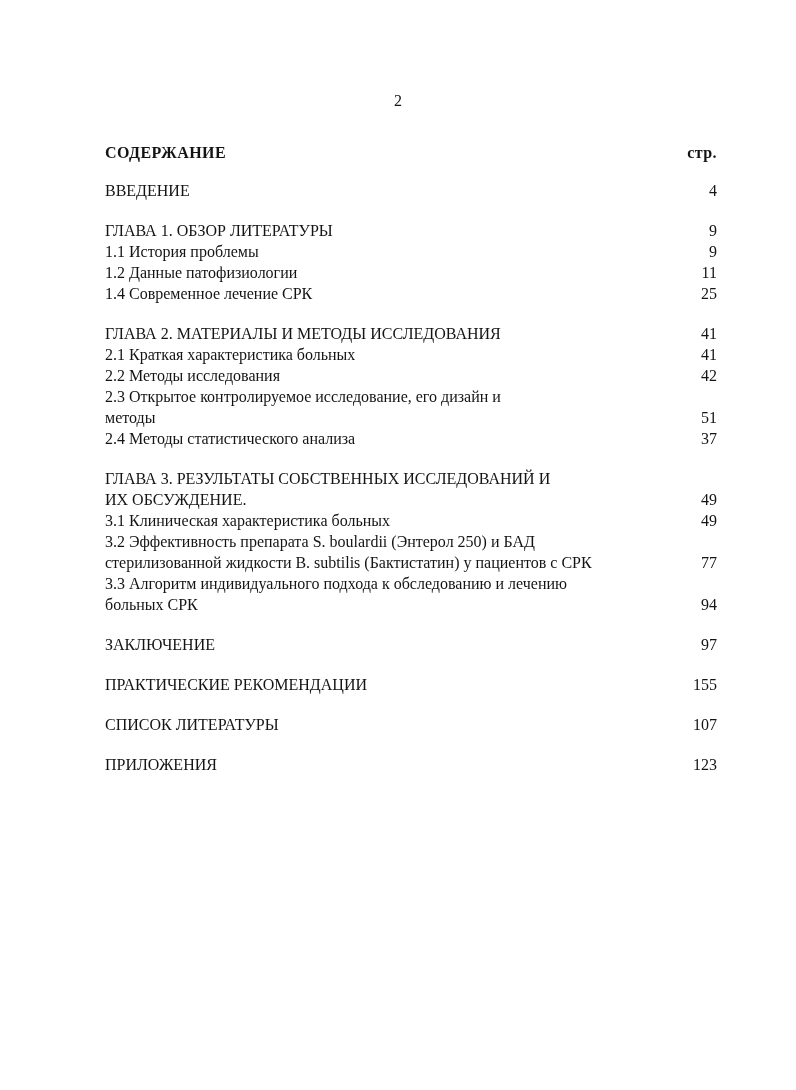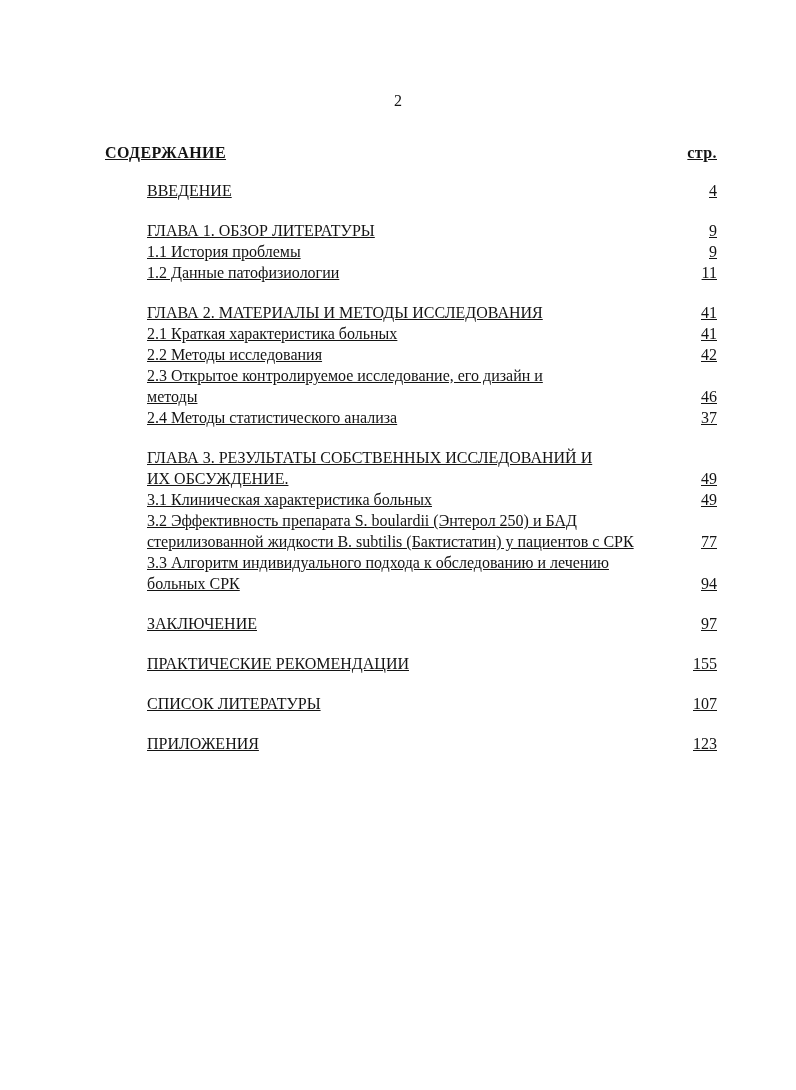--- a/index.html
+++ b/index.html
@@ -21,35 +21,33 @@
     top: 90px;
     left: 0;
     width: 100%;
     text-align: center;
   }
   .content {
     position: absolute;
     top: 142px;
     left: 105px;
     right: 79px;
-    text-decoration: underline;
   }
   .toc-header {
     display: flex;
     justify-content: space-between;
     align-items: flex-end;
     font-weight: bold;
     letter-spacing: 0.4px;
     margin-bottom: 17px;
   }
   .toc-section { margin-bottom: 19px; }
   .toc-row {
     display: flex;
     align-items: flex-end;
-    margin-left: 42px;
   }
   .toc-label {
     flex: 1 1 auto;
     white-space: pre-line;
     padding-right: 8px;
   }
   .toc-page {
     flex: 0 0 46px;
     text-align: right;
   }
@@ -79,38 +77,42 @@
             <div class="toc-page">9</div>
           </div>
           <div class="toc-row">
             <div class="toc-label">1.1 История проблемы</div>
             <div class="toc-page">9</div>
           </div>
           <div class="toc-row">
             <div class="toc-label">1.2 Данные патофизиологии</div>
             <div class="toc-page">11</div>
           </div>
+          <div class="toc-row">
+            <div class="toc-label">1.4 Современное лечение СРК</div>
+            <div class="toc-page">25</div>
+          </div>
         </div>
         <div class="toc-section">
           <div class="toc-row">
             <div class="toc-label">ГЛАВА 2. МАТЕРИАЛЫ И МЕТОДЫ ИССЛЕДОВАНИЯ</div>
             <div class="toc-page">41</div>
           </div>
           <div class="toc-row">
             <div class="toc-label">2.1 Краткая характеристика больных</div>
             <div class="toc-page">41</div>
           </div>
           <div class="toc-row">
             <div class="toc-label">2.2 Методы исследования</div>
             <div class="toc-page">42</div>
           </div>
           <div class="toc-row">
             <div class="toc-label">2.3 Открытое контролируемое исследование, его дизайн и
 методы</div>
-            <div class="toc-page">46</div>
+            <div class="toc-page">51</div>
           </div>
           <div class="toc-row">
             <div class="toc-label">2.4 Методы статистического анализа</div>
             <div class="toc-page">37</div>
           </div>
         </div>
         <div class="toc-section">
           <div class="toc-row">
             <div class="toc-label">ГЛАВА 3. РЕЗУЛЬТАТЫ СОБСТВЕННЫХ ИССЛЕДОВАНИЙ И
 ИХ ОБСУЖДЕНИЕ.</div>

